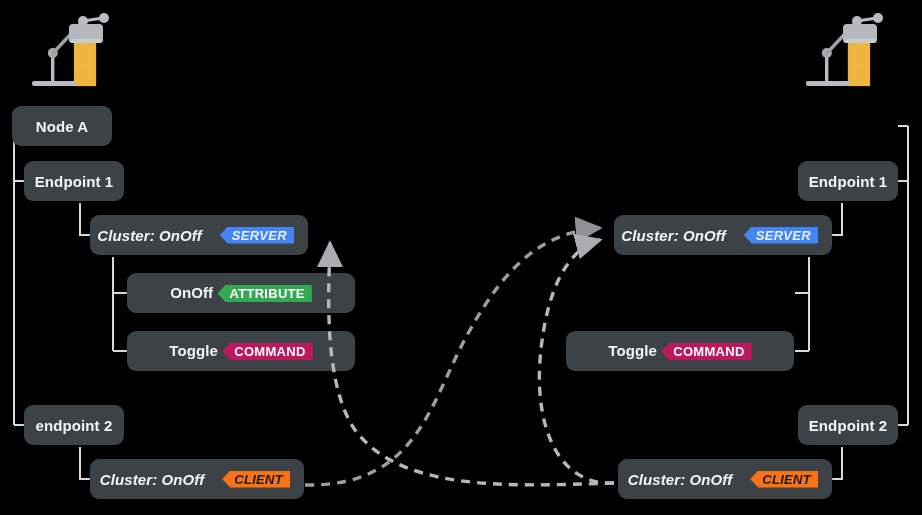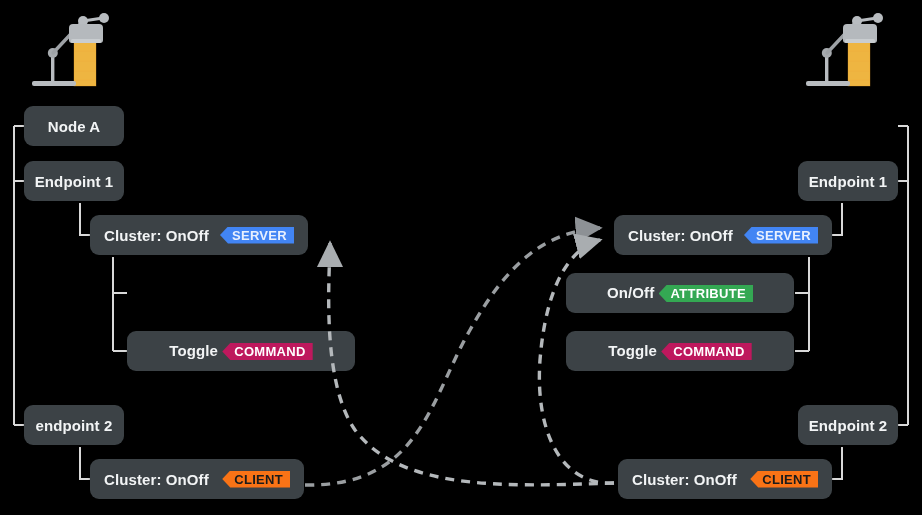--- a/index.html
+++ b/index.html
@@ -55,23 +55,24 @@
     color: #f2f4f5;
   }
   .box.plain { }
 
   .box.row {
     padding: 0 14px;
   }
   .box.row .inner {
     display: flex;
     align-items: center;
-    justify-content: space-between;
-    gap: 9px;
+    justify-content: flex-end;
+    gap: 18px;
     width: 100%;
+    font-style: italic;
   }
   .box.member .inner {
     justify-content: space-between;
     padding: 0 18px;
   }
   .box.member .label {
     flex: 0 0 auto;
   }
 
   
@@ -199,35 +200,41 @@
     <rect x="25" y="42" width="3.4" height="32" fill="#b8bcc0"></rect>
     <circle cx="26.8" cy="45" r="5" fill="#a7abaf"></circle>
     <line x1="27" y1="45" x2="57" y2="13" stroke="#9ea2a6" stroke-width="3.4" stroke-linecap="round"></line>
     <circle cx="57" cy="13" r="5" fill="#b8bcc0"></circle>
     <line x1="57" y1="13" x2="77" y2="10" stroke="#b8bcc0" stroke-width="3.2" stroke-linecap="round"></line>
     <circle cx="78" cy="10" r="5" fill="#b8bcc0"></circle>
     <path d="M47,16 h26 a4,4 0 0 1 4,4 v12 a3,3 0 0 1 -3,3 h-28 a3,3 0 0 1 -3,-3 v-12 a4,4 0 0 1 4,-4 z" fill="#b5b9bd"></path>
     <rect x="45" y="31" width="30" height="4" rx="1.6" fill="#c9cdd0"></rect>
   </svg>
 
-  <div class="box plain" style="left:24px; top:106px; width:100px; height:40px;">
+  <div class="box plain" style="left:12px; top:106px; width:100px; height:40px;">
     <span class="label">Node A</span>
   </div>
 
   <div class="box plain" style="left:24px; top:161px; width:100px; height:40px;">
     <span class="label">Endpoint 1</span>
   </div>
 
   <div class="box row" style="left:90px; top:215px; width:218px; height:40px;">
     <div class="inner">
       <span class="label">Cluster: OnOff</span>
       <span class="badge server">SERVER</span>
     </div>
   </div>
 
+  <div class="box member" style="left:127px; top:273px; width:228px; height:40px;">
+    <div class="inner">
+      <span class="label">OnOff</span>
+      <span class="badge attribute">ATTRIBUTE</span>
+    </div>
+  </div>
 
   <div class="box member" style="left:127px; top:331px; width:228px; height:40px;">
     <div class="inner">
       <span class="label">Toggle</span>
       <span class="badge command">COMMAND</span>
     </div>
   </div>
 
   <div class="box plain" style="left:24px; top:405px; width:100px; height:40px;">
     <span class="label">endpoint 2</span>
@@ -245,26 +252,20 @@
     <span class="label">Endpoint 1</span>
   </div>
 
   <div class="box row" style="left:614px; top:215px; width:218px; height:40px;">
     <div class="inner">
       <span class="label">Cluster: OnOff</span>
       <span class="badge server">SERVER</span>
     </div>
   </div>
 
-  <div class="box member" style="left:566px; top:273px; width:228px; height:40px;">
-    <div class="inner">
-      <span class="label">On/Off</span>
-      <span class="badge attribute">ATTRIBUTE</span>
-    </div>
-  </div>
 
   <div class="box member" style="left:566px; top:331px; width:228px; height:40px;">
     <div class="inner">
       <span class="label">Toggle</span>
       <span class="badge command">COMMAND</span>
     </div>
   </div>
 
   <div class="box plain" style="left:798px; top:405px; width:100px; height:40px;">
     <span class="label">Endpoint 2</span>

